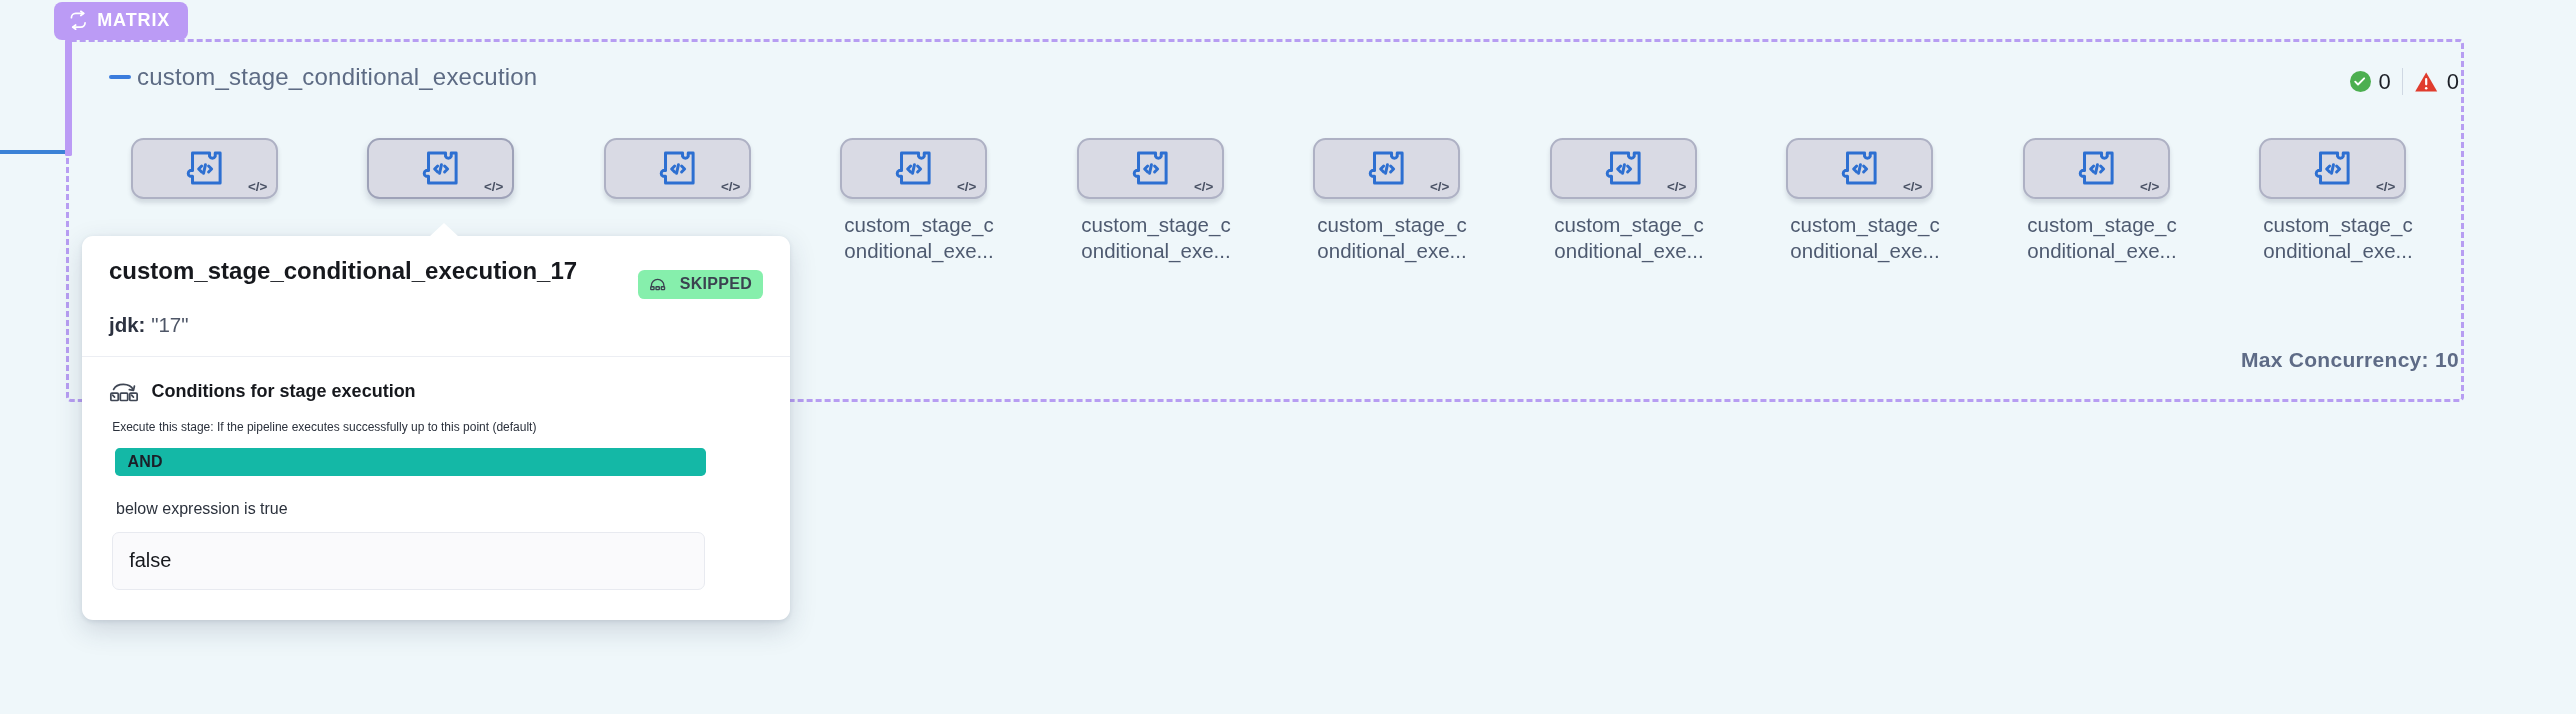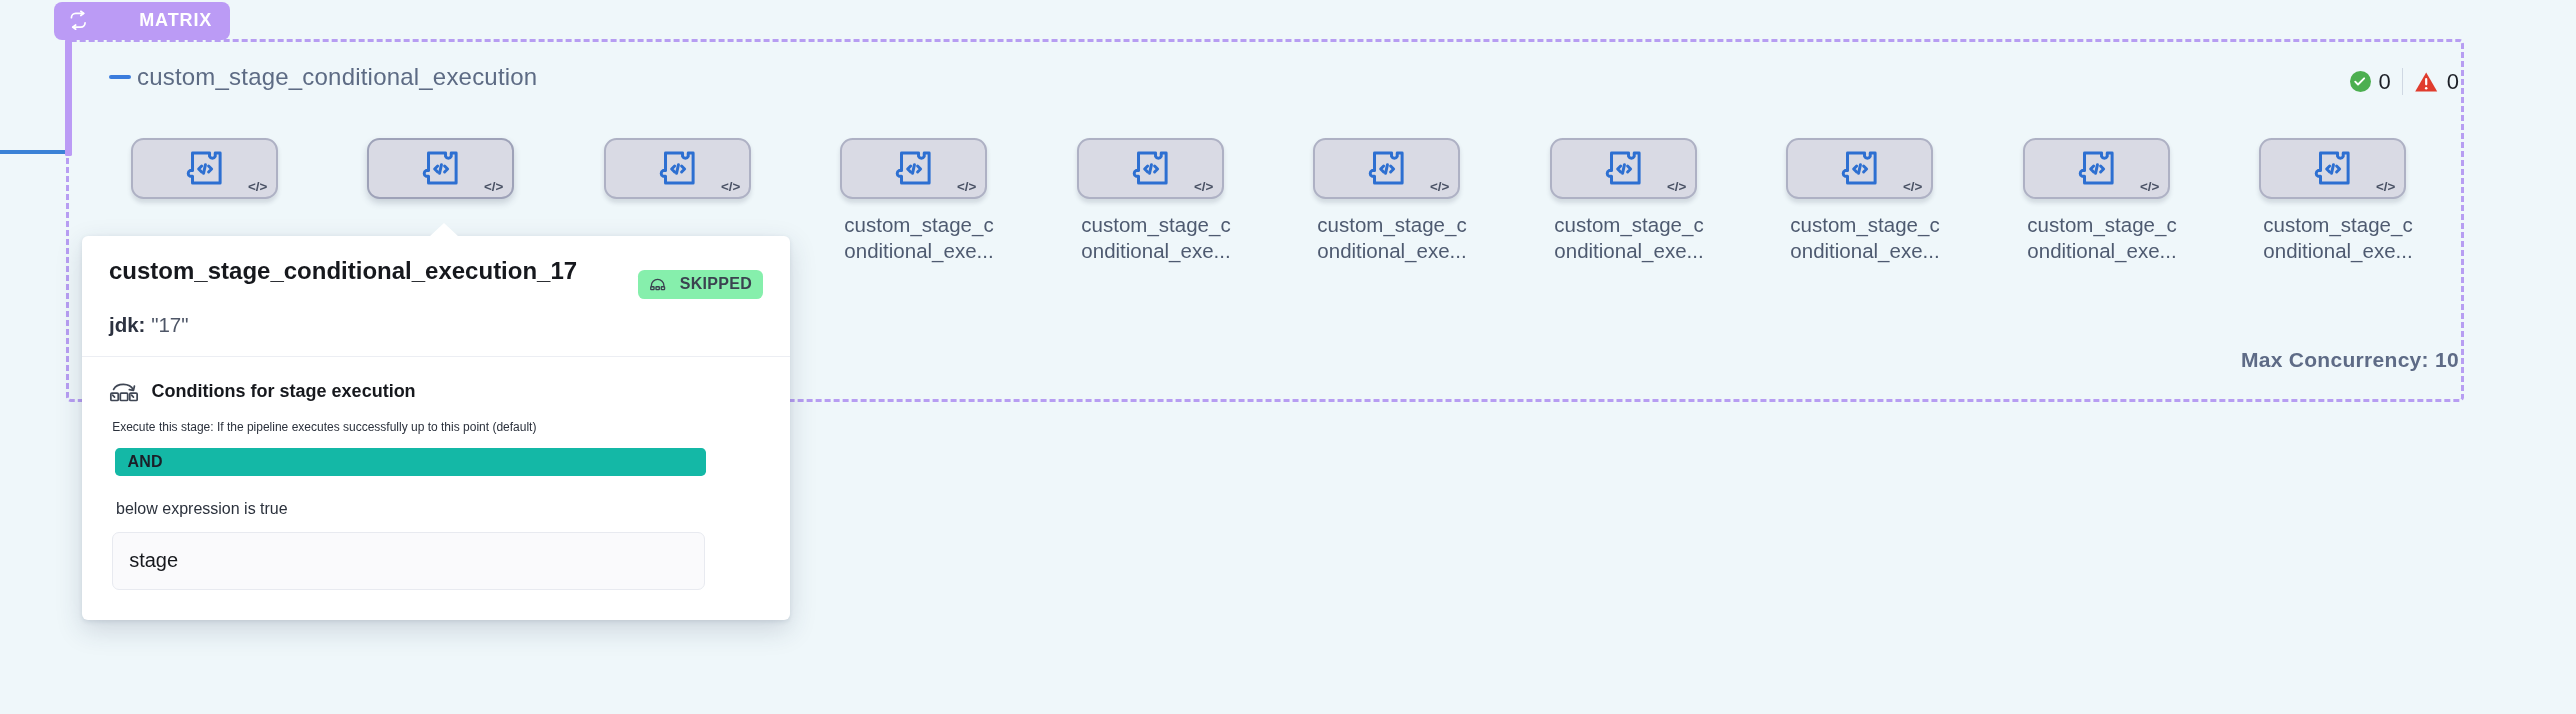--- a/index.html
+++ b/index.html
@@ -31,21 +31,21 @@
 
   
   .matrix-tab {
     position: absolute; left: 54px; top: 1.6px;
     height: 38px; padding: 0 17.3px 0 14px;
     background: #bb9bf5; border-radius: 8px;
     display: flex; align-items: center; gap: 8.7px;
     color: #ffffff;
   }
   .matrix-tab .label {
-    font-size: 18px; font-weight: 600; letter-spacing: 0.9px; color: #ffffff; margin-left: 42px;
+    font-size: 18px; font-weight: 600; letter-spacing: 0.9px; color: #ffffff;
   }
   .loop-icon { width: 20.5px; height: 20.5px; display:block; }
 
   
   .group-header {
     position: absolute; left: 109px; top: 63px;
     display: flex; align-items: center; gap: 6px;
   }
   .collapse-dash { width: 22px; height: 4px; background: #3b7ddd; border-radius: 2.4px; }
   .group-title {
@@ -91,21 +91,21 @@
 
   
   .max-concurrency {
     position: absolute; right: 117px; top: 348px;
     font-size: 21px; font-weight: bold; color: #5e6b86; letter-spacing: 0.3px;
   }
 
   
   .tooltip {
     position: absolute; left: 82px; top: 236px; width: 708px;
-    background: #ffffff; border-radius: 6px;
+    background: #ffffff; border-radius: 11px;
     box-shadow: 0 9.5px 27px rgba(40,55,85,.17), 0 1.6px 4.7px rgba(40,55,85,.10);
     overflow: visible;
   }
   .tooltip-arrow {
     position: absolute; top: -13.4px; left: 347px;
     width: 0; height: 0;
     border-left: 15px solid transparent;
     border-right: 15px solid transparent;
     border-bottom: 14px solid #ffffff;
   }
@@ -381,19 +381,19 @@
 
       <div class="cond-desc">Execute this stage: If the pipeline executes successfully up to this point (default)</div>
 
       <div class="and-pill">
         <span class="and-text">AND</span>
       </div>
 
       <div class="expr-label">below expression is true</div>
 
       <div class="expr-box">
-        <span class="expr-text">stage</span>
+        <span class="expr-text">false</span>
       </div>
     </div>
   </div>
 
 </div>
 
 
 </body></html>

